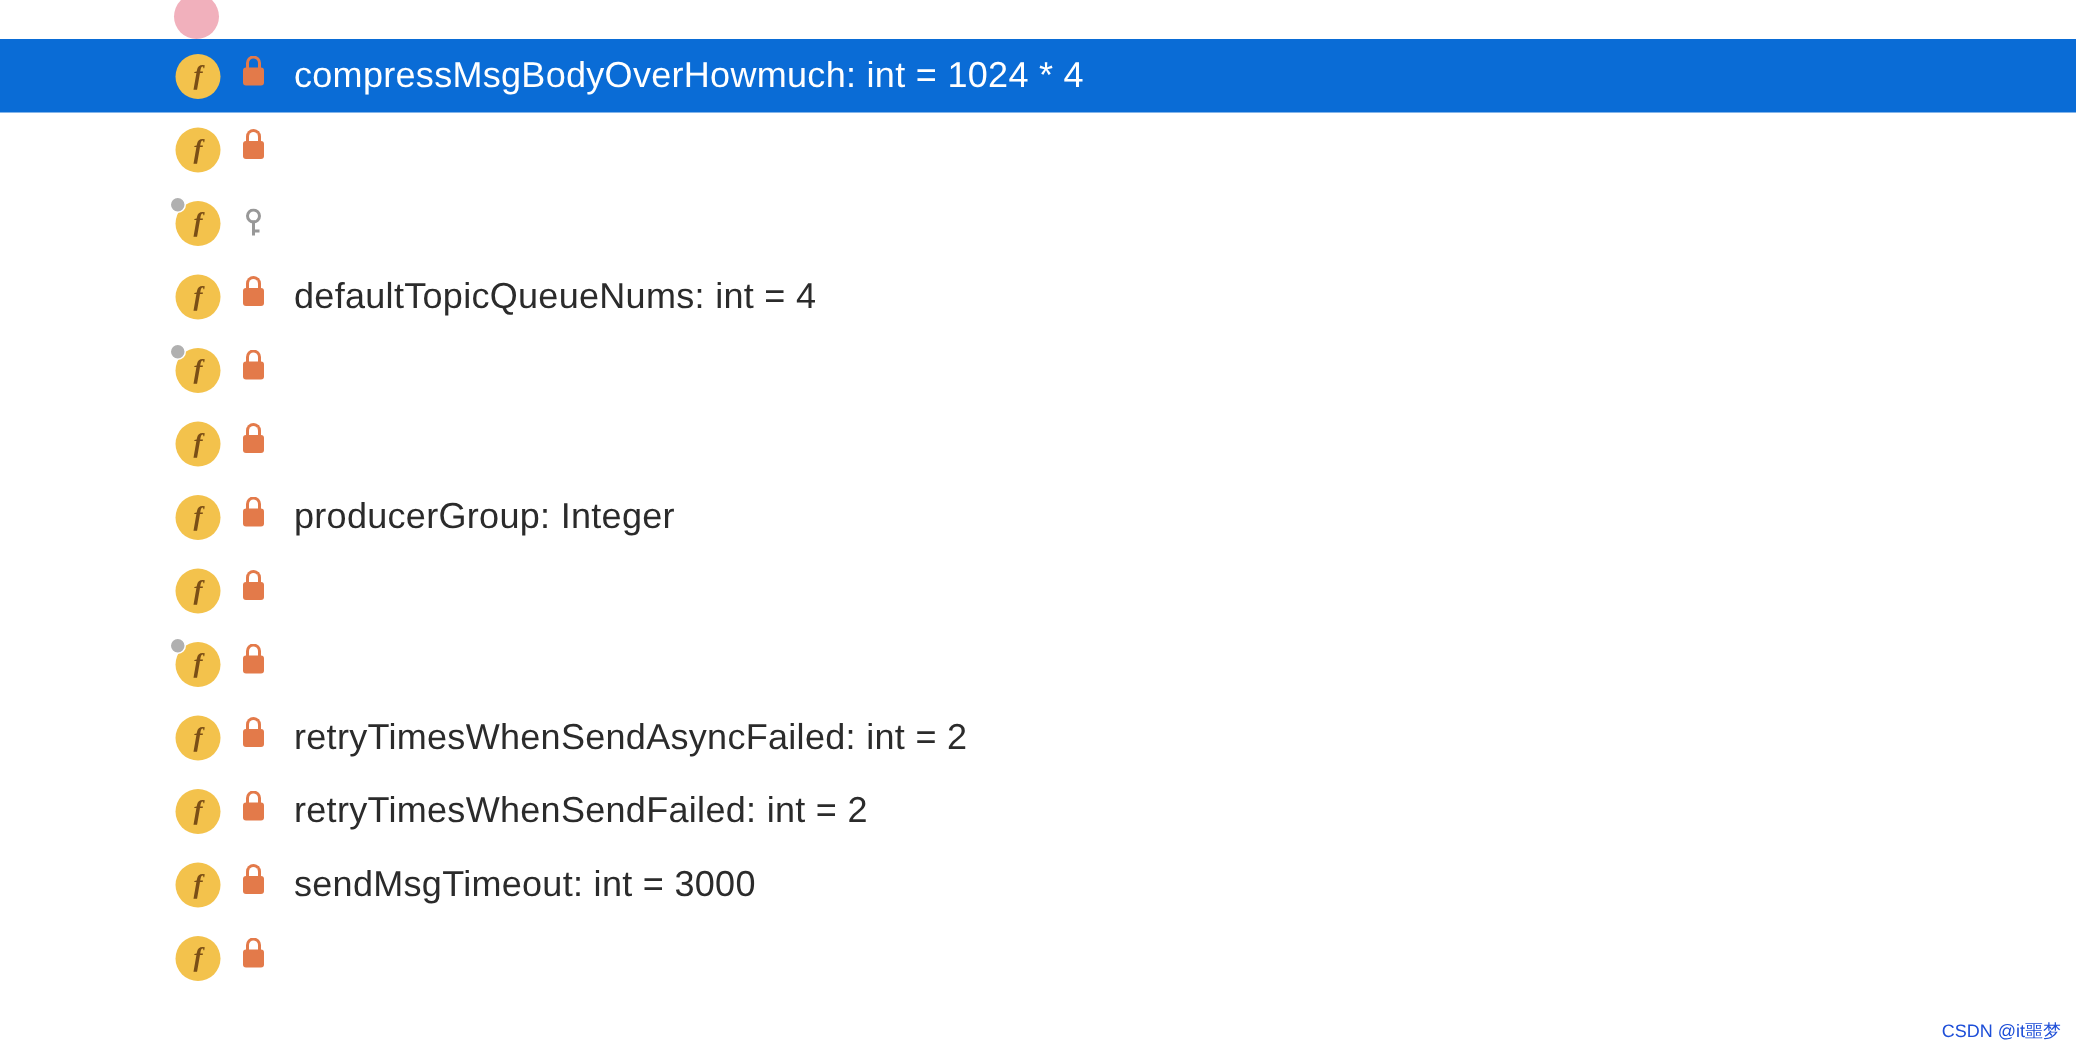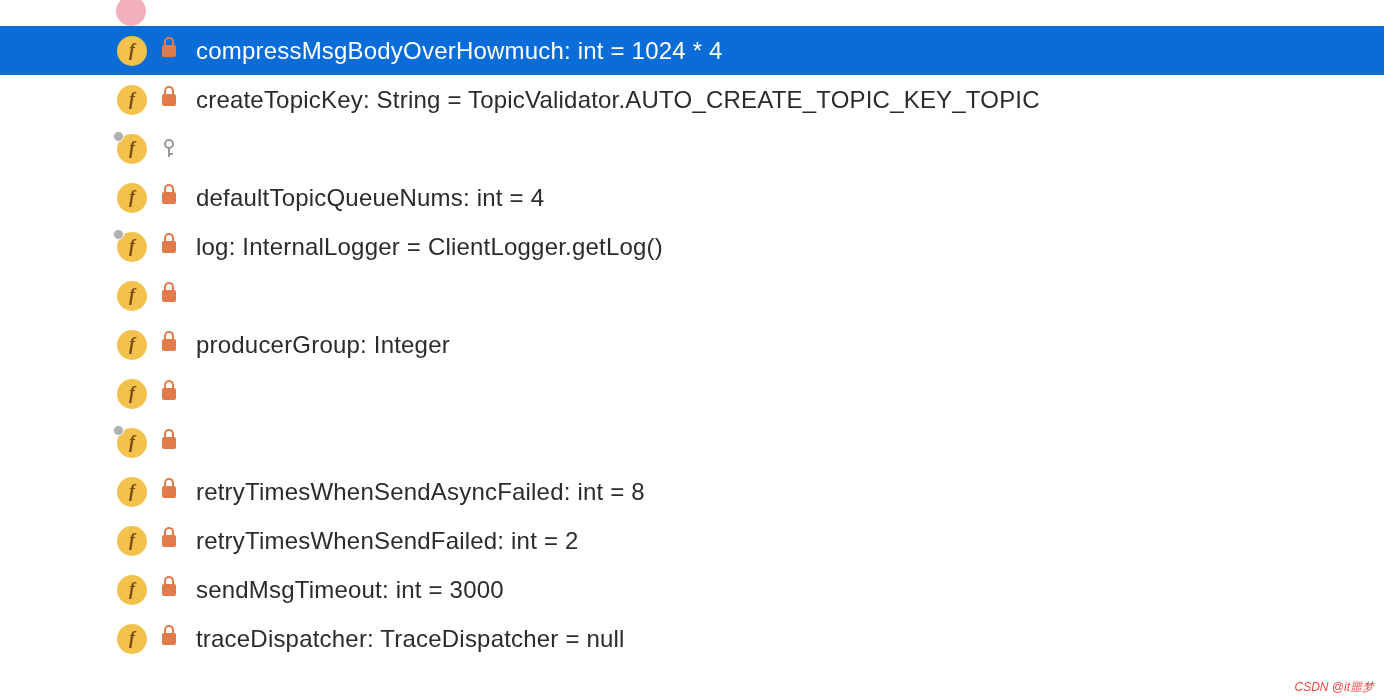--- a/index.html
+++ b/index.html
@@ -108,23 +108,22 @@
       border-radius: 50%;
       background: #f1b0bc;
       position: absolute;
       left: 116px;
     }
     .watermark {
       position: absolute;
       right: 10px;
       bottom: 4px;
       font-size: 12px;
-      color: #ef4444;
+      color: #1d4ed8;
       font-family: Arial, sans-serif;
-      font-style: italic;
     }
   </style>
 </head>
 <body>
 
 <div class="list">
 
   <div class="row top">
     <span class="method-circle-pink"></span>
   </div>
@@ -139,21 +138,20 @@
     <span class="label">compressMsgBodyOverHowmuch: int = 1024 * 4</span>
   </div>
 
   <div class="row">
     <span class="icon-stack">
       <span class="field-icon">f</span>
     </span>
     <span class="lock-icon">
         <span class="lock-body"></span>
       </span>
-    <span class="label">createTopicKey: String = TopicValidator.AUTO_CREATE_TOPIC_KEY_TOPIC</span>
   </div>
 
   <div class="row">
     <span class="icon-stack">
       <span class="field-icon">f<span class="static-dot"></span></span>
     </span>
     <span class="key-icon">
       <svg width="16" height="20" viewBox="0 0 16 20">
         <circle cx="8" cy="5" r="4" fill="none" stroke="#989898" stroke-width="2"></circle>
         <rect x="7" y="8" width="2" height="10" fill="#989898"></rect>
@@ -172,21 +170,20 @@
     <span class="label">defaultTopicQueueNums: int = 4</span>
   </div>
 
   <div class="row">
     <span class="icon-stack">
       <span class="field-icon">f<span class="static-dot"></span></span>
     </span>
     <span class="lock-icon">
         <span class="lock-body"></span>
       </span>
-    <span class="label">log: InternalLogger = ClientLogger.getLog()</span>
   </div>
 
   <div class="row">
     <span class="icon-stack">
       <span class="field-icon">f</span>
     </span>
     <span class="lock-icon">
         <span class="lock-body"></span>
       </span>
   </div>
@@ -219,21 +216,21 @@
       </span>
   </div>
 
   <div class="row">
     <span class="icon-stack">
       <span class="field-icon">f</span>
     </span>
     <span class="lock-icon">
         <span class="lock-body"></span>
       </span>
-    <span class="label">retryTimesWhenSendAsyncFailed: int = 8</span>
+    <span class="label">retryTimesWhenSendAsyncFailed: int = 2</span>
   </div>
 
   <div class="row">
     <span class="icon-stack">
       <span class="field-icon">f</span>
     </span>
     <span class="lock-icon">
         <span class="lock-body"></span>
       </span>
     <span class="label">retryTimesWhenSendFailed: int = 2</span>
@@ -249,18 +246,17 @@
     <span class="label">sendMsgTimeout: int = 3000</span>
   </div>
 
   <div class="row">
     <span class="icon-stack">
       <span class="field-icon">f</span>
     </span>
     <span class="lock-icon">
         <span class="lock-body"></span>
       </span>
-    <span class="label">traceDispatcher: TraceDispatcher = null</span>
   </div>
 
 </div>
 
 <div class="watermark">CSDN @it噩梦</div>
 
 </body></html>

